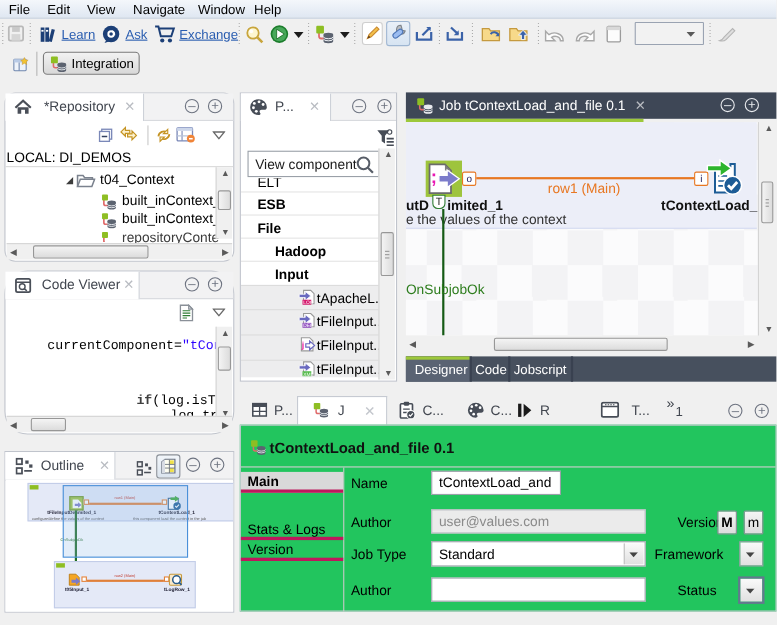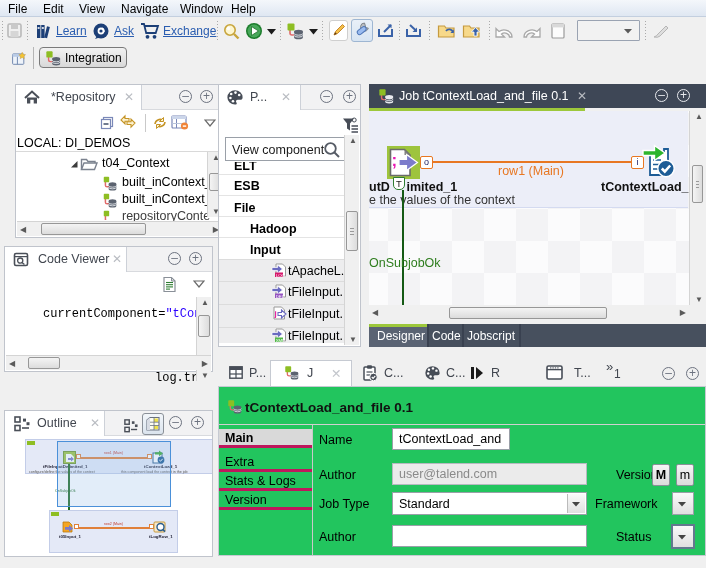--- a/index.html
+++ b/index.html
@@ -227,21 +227,21 @@
       <path d="M4 7 v4 q0 2 2 2 h3" fill="none" stroke="#e06a6a" stroke-width="1.6"></path>
       <rect x="1.5" y="1.5" width="7" height="7" rx="1" fill="#8ebe23"></rect>
       <ellipse cx="12.5" cy="9.5" rx="4.4" ry="1.8" fill="#5c6370"></ellipse>
       <path d="M8.1 9.5 v6 a4.4 1.8 0 0 0 8.8 0 v-6" fill="#5c6370"></path>
       <path d="M8.1 11.4 a4.4 1.8 0 0 0 8.8 0 M8.1 13.3 a4.4 1.8 0 0 0 8.8 0" stroke="#eceff3" stroke-width="0.9" fill="none"></path>
     </svg>
     <span style="position:absolute;left:25px;top:3px">Integration</span>
   </div>
 </div>
 
-<div class="panel" id="repo" style="left:15px; top:84px; width:209px; height:154px;">
+<div class="panel" id="repo" style="left:4px; top:84px; width:209px; height:154px;border-radius:10px;">
   <div class="phead"></div>
   <div class="ptab" style="width:126px">
     <svg class="abs" style="left:8px;top:5px" width="16" height="15" viewBox="0 0 16 15">
       <path d="M1 8 L8 1.5 L15 8" fill="none" stroke="#4a4f58" stroke-width="2"></path>
       <path d="M3 7.5 V13.5 H6.3 V9.8 H9.7 V13.5 H13 V7.5" fill="#4a4f58"></path>
     </svg>
     <span class="ttl" style="left:35px">*Repository</span>
     <span class="tabx" style="left:108px">✕</span>
   </div>
   <div class="circ" style="left:163px;top:5px">–</div>
@@ -314,21 +314,21 @@
     <div class="sarr" style="left:4px;bottom:1px">▼</div>
   </div>
 
   <div class="sbh" style="left:1px;right:1px;bottom:1px;height:15px;border-top:1px solid #d4d4d4">
     <div class="sarr" style="left:3px;top:3px">◀</div>
     <div class="sbthumbh" style="left:24px;width:105px"></div>
     <div class="sarr" style="right:3px;top:3px">▶</div>
   </div>
 </div>
 
-<div class="panel" id="codev" style="left:4px; top:246px; width:209px; height:126px;">
+<div class="panel" id="codev" style="left:4px; top:246px; width:209px; height:149px;border-radius:21px;">
   <div class="phead"></div>
   <div class="ptab" style="width:122px">
     <svg class="abs" style="left:8px;top:5px" width="16" height="16" viewBox="0 0 16 16">
       <rect x="1.5" y="1.5" width="13" height="12" rx="1.5" fill="#fff" stroke="#4a4f58" stroke-width="1.6"></rect>
       <line x1="1.5" y1="4.6" x2="14.5" y2="4.6" stroke="#4a4f58" stroke-width="1.2"></line>
       <circle cx="7.2" cy="8.6" r="2.6" fill="none" stroke="#4a4f58" stroke-width="1.3"></circle>
       <line x1="9" y1="10.4" x2="11.4" y2="12.4" stroke="#4a4f58" stroke-width="1.3"></line>
     </svg>
     <span class="ttl" style="left:33px">Code Viewer</span>
     <span class="tabx" style="left:107px">✕</span>
@@ -483,21 +483,21 @@
 
   <div class="abs" style="left:6px;top:52px;width:120px;height:24px;border:1px solid #9aa0a8;background:#fff">
     <span style="position:absolute;left:6px;top:5px;font-size:12.5px;color:#1a1a1a">View component</span>
     <svg class="abs" style="right:3px;top:3px" width="18" height="18" viewBox="0 0 18 18">
       <circle cx="7.5" cy="7.5" r="5.3" fill="none" stroke="#565c66" stroke-width="1.8"></circle>
       <line x1="11.5" y1="11.5" x2="16" y2="16" stroke="#565c66" stroke-width="2"></line>
     </svg>
   </div>
 
   <div class="abs" style="left:0;top:77px;width:127px;bottom:1px;overflow:hidden;font-size:12.5px;">
-    <div class="abs" style="left:15px;top:-3px;font-weight:bold">ELT</div>
+    <div class="abs" style="left:15px;top:-3px;font-weight:normal">ELT</div>
     <div class="abs" style="left:0;top:12px;width:127px;height:1px;background:#e4e4e4"></div>
     <div class="abs" style="left:15px;top:17px;font-weight:bold">ESB</div>
     <div class="abs" style="left:0;top:33px;width:127px;height:1px;background:#e4e4e4"></div>
     <div class="abs" style="left:15px;top:39px;font-weight:bold">File</div>
     <div class="abs" style="left:0;top:54px;width:127px;height:1px;background:#e4e4e4"></div>
     <div class="abs" style="left:31px;top:60px;font-weight:bold">Hadoop</div>
     <div class="abs" style="left:0;top:75px;width:127px;height:1px;background:#e4e4e4"></div>
     <div class="abs" style="left:31px;top:81px;font-weight:bold">Input</div>
     <div class="abs" style="left:0;top:97px;width:127px;height:84px;background:#ededee"></div>
     <div class="abs" style="left:0;top:97px;width:127px;height:1px;background:#dcdcdc"></div>
@@ -692,29 +692,28 @@
       <rect x="1.5" y="1.5" width="7" height="7" rx="1" fill="#8ebe23"></rect>
       <ellipse cx="12.5" cy="9.5" rx="4.4" ry="1.8" fill="#5c6370"></ellipse>
       <path d="M8.1 9.5 v6 a4.4 1.8 0 0 0 8.8 0 v-6" fill="#5c6370"></path>
       <path d="M8.1 11.4 a4.4 1.8 0 0 0 8.8 0 M8.1 13.3 a4.4 1.8 0 0 0 8.8 0" stroke="#eceff3" stroke-width="0.9" fill="none"></path>
     </svg>
     <div class="abs" style="left:26px;top:13px;font-size:13.5px;font-weight:bold;color:#111">tContextLoad_and_file 0.1</div>
     <div class="abs" style="left:0;top:37px;width:486px;height:1px;background:#d0d0d0"></div>
 
     <div class="abs" style="left:0;top:38px;width:94px;height:131px;border-right:1px solid #c9c9c9">
       <div class="navitem" style="top:4px;font-weight:bold;background:#d9d9d9;width:93px">Main</div>
-      <div class="navitem" style="top:28px">Extra</div>
       <div class="navitem" style="top:47px">Stats &amp; Logs</div>
       <div class="navitem" style="top:66px">Version</div>
     </div>
 
     <div class="flabel" style="left:100px;top:46px">Name</div>
     <div class="tinput" style="left:173px;top:41px;width:118px;">tContextLoad_and</div>
     <div class="flabel" style="left:100px;top:81px">Author</div>
-    <div class="tinput" style="left:173px;top:76px;width:195px;background:#ebebeb;color:#8a8a8a;border-color:#b6bac0">user@talend.com</div>
+    <div class="tinput" style="left:173px;top:76px;width:195px;background:#ebebeb;color:#8a8a8a;border-color:#b6bac0">user@values.com</div>
     <div class="flabel" style="left:397px;top:81px">Version</div>
     <div class="abs" style="left:433px;top:77px;width:18px;height:22px;border:1px solid #8a9098;border-radius:2px;background:linear-gradient(#f5f5f5,#dcdcdc);font-size:12.5px;font-weight:bold;text-align:center;line-height:21px">M</div>
     <div class="abs" style="left:457px;top:77px;width:18px;height:22px;border:1px solid #8a9098;border-radius:2px;background:linear-gradient(#f5f5f5,#dcdcdc);font-size:12.5px;text-align:center;line-height:20px">m</div>
     <div class="flabel" style="left:100px;top:110px">Job Type</div>
     <div class="abs" style="left:173px;top:105px;width:195px;height:23px;border:1px solid #9aa0a8;background:#fff;font-size:12.5px">
       <span style="position:absolute;left:6px;top:4px">Standard</span>
       <div style="position:absolute;right:1px;top:1px;bottom:1px;width:18px;background:linear-gradient(#fafafa,#e0e0e0);border-left:1px solid #bbb"></div>
       <svg style="position:absolute;right:5px;top:9px" width="9" height="5" viewBox="0 0 9 5">
             <path d="M0 0 h8 L4 4.5 Z" fill="#444"></path>
           </svg>

